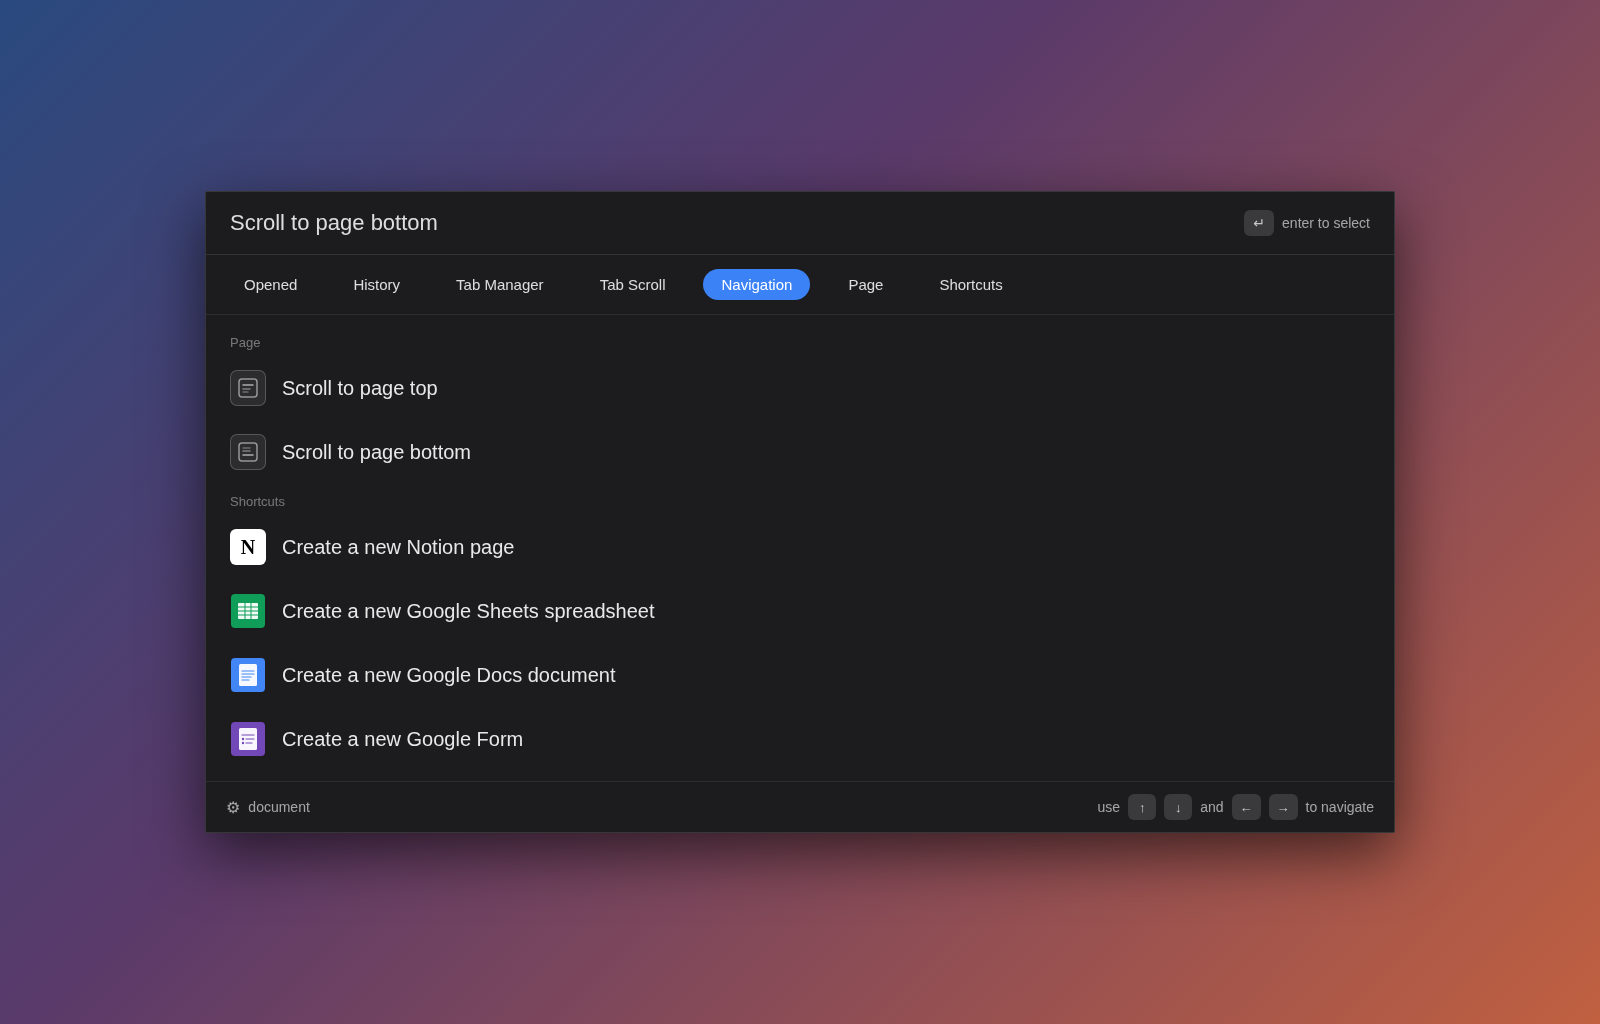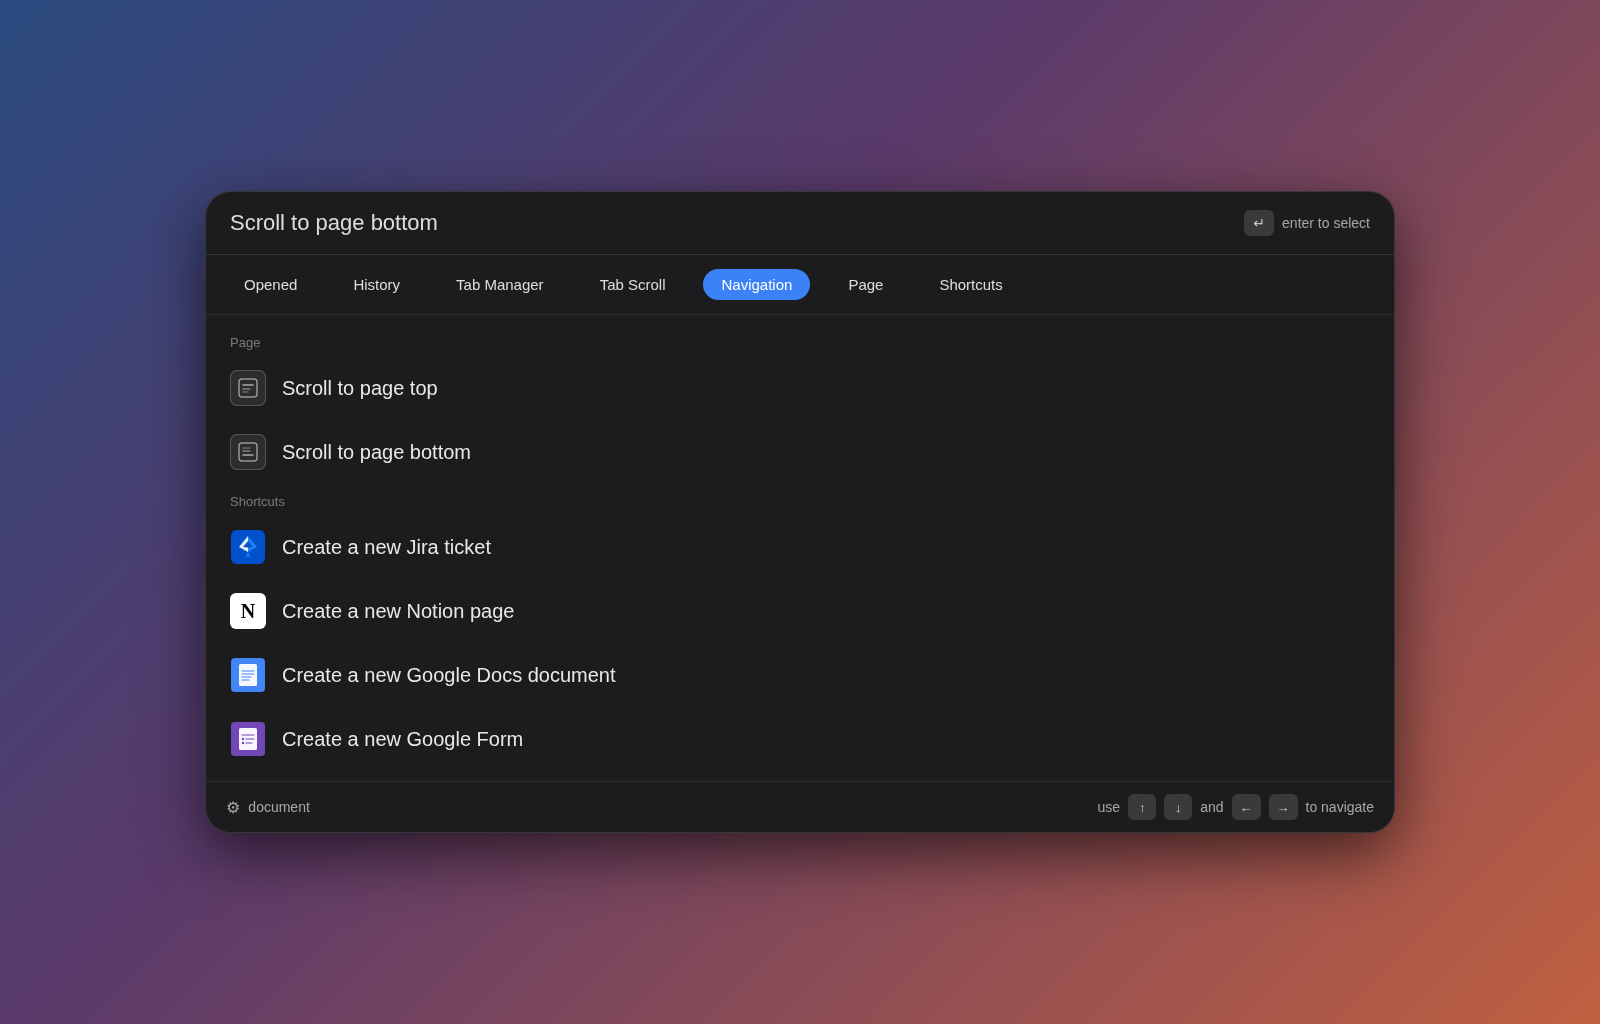--- a/index.html
+++ b/index.html
@@ -10,21 +10,21 @@
       background: linear-gradient(135deg, #2a4a7f 0%, #5a3a6a 40%, #c06040 100%);
       display: flex;
       align-items: center;
       justify-content: center;
       font-family: -apple-system, BlinkMacSystemFont, 'Segoe UI', sans-serif;
     }
 
     .modal {
       width: 1190px;
       background: #1c1c1e;
-      border-radius: 26px;
+      border-radius: 2px;
       overflow: hidden;
       box-shadow: 0 20px 60px rgba(0,0,0,0.6);
       border: 1px solid rgba(255,255,255,0.12);
     }
 
     .search-bar {
       display: flex;
       align-items: center;
       justify-content: space-between;
       padding: 18px 24px;
@@ -261,37 +261,40 @@
           <line x1="5" y1="6" x2="12" y2="6" stroke="rgba(255,255,255,0.3)" stroke-width="1.5" stroke-linecap="round"></line>
           <line x1="5" y1="9" x2="12" y2="9" stroke="rgba(255,255,255,0.4)" stroke-width="1.5" stroke-linecap="round"></line>
           <line x1="5" y1="13" x2="15" y2="13" stroke="rgba(255,255,255,0.6)" stroke-width="1.5" stroke-linecap="round"></line>
         </svg>
       </div>
       <span class="list-item-text">Scroll to page bottom</span>
     </div>
 
     <div class="section-label">Shortcuts</div>
 
+
+    <div class="list-item">
+      <div class="notion-icon">N</div>
+      <span class="list-item-text">Create a new Notion page</span>
+    </div>
+
     <div class="list-item">
       <div class="list-item-icon">
         <svg width="34" height="34" viewBox="0 0 34 34" xmlns="http://www.w3.org/2000/svg">
-          <rect width="34" height="34" rx="6" fill="#0052CC"></rect>
-          <path d="M17 6 L26 17 L17 22 L17 17.5 L22 17 L17 11 Z" fill="#2684FF" opacity="0.9"></path>
-          <path d="M17 6 L8 17 L17 22 L17 17.5 L12 17 L17 11 Z" fill="white" opacity="0.9"></path>
-          <path d="M17 22 L14 28 L17 26 L20 28 Z" fill="#2684FF" opacity="0.8"></path>
-        </svg>
-      </div>
-      <span class="list-item-text">Create a new Jira ticket</span>
-    </div>
-
-    <div class="list-item">
-      <div class="notion-icon">N</div>
-      <span class="list-item-text">Create a new Notion page</span>
-    </div>
-
+          <rect width="34" height="34" rx="4" fill="#0F9D58"></rect>
+          <rect x="7" y="9" width="20" height="16" rx="1" fill="white" opacity="0.95"></rect>
+          <line x1="7" y1="13" x2="27" y2="13" stroke="#0F9D58" stroke-width="1"></line>
+          <line x1="7" y1="17" x2="27" y2="17" stroke="#0F9D58" stroke-width="1"></line>
+          <line x1="7" y1="21" x2="27" y2="21" stroke="#0F9D58" stroke-width="1"></line>
+          <line x1="14" y1="9" x2="14" y2="25" stroke="#0F9D58" stroke-width="1"></line>
+          <line x1="20" y1="9" x2="20" y2="25" stroke="#0F9D58" stroke-width="1"></line>
+        </svg>
+      </div>
+      <span class="list-item-text">Create a new Google Sheets spreadsheet</span>
+    </div>
 
     <div class="list-item">
       <div class="list-item-icon">
         <svg width="34" height="34" viewBox="0 0 34 34" xmlns="http://www.w3.org/2000/svg">
           <rect width="34" height="34" rx="4" fill="#4285F4"></rect>
           <rect x="8" y="6" width="18" height="22" rx="1.5" fill="white" opacity="0.95"></rect>
           <line x1="11" y1="13" x2="23" y2="13" stroke="#4285F4" stroke-width="1.2" stroke-linecap="round"></line>
           <line x1="11" y1="16" x2="23" y2="16" stroke="#4285F4" stroke-width="1.2" stroke-linecap="round"></line>
           <line x1="11" y1="19" x2="20" y2="19" stroke="#4285F4" stroke-width="1.2" stroke-linecap="round"></line>
           <line x1="11" y1="22" x2="18" y2="22" stroke="#4285F4" stroke-width="1.2" stroke-linecap="round"></line>

